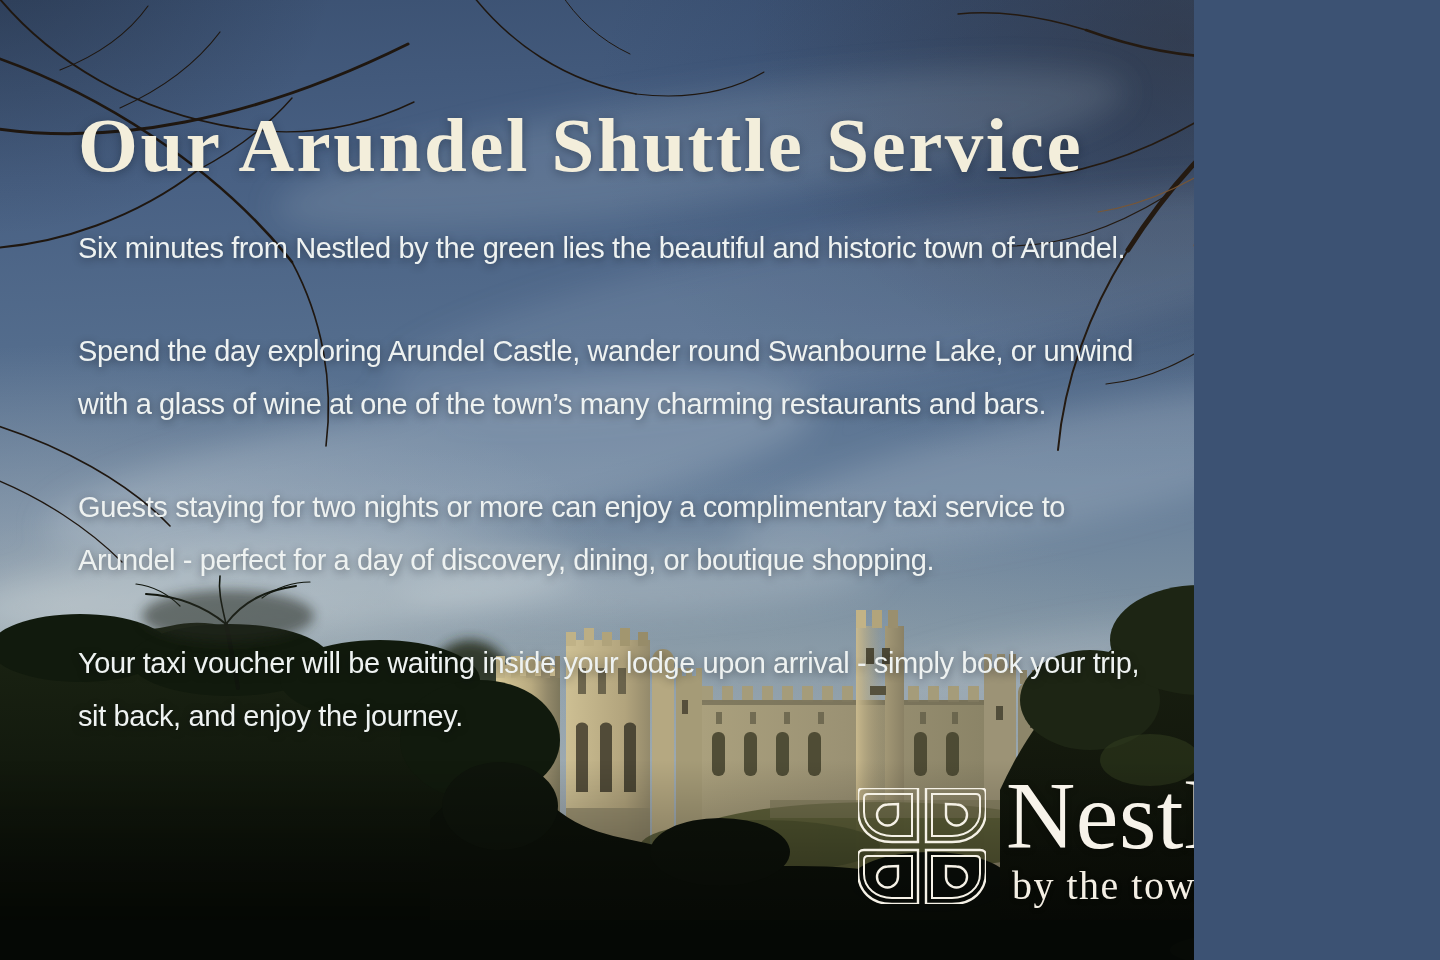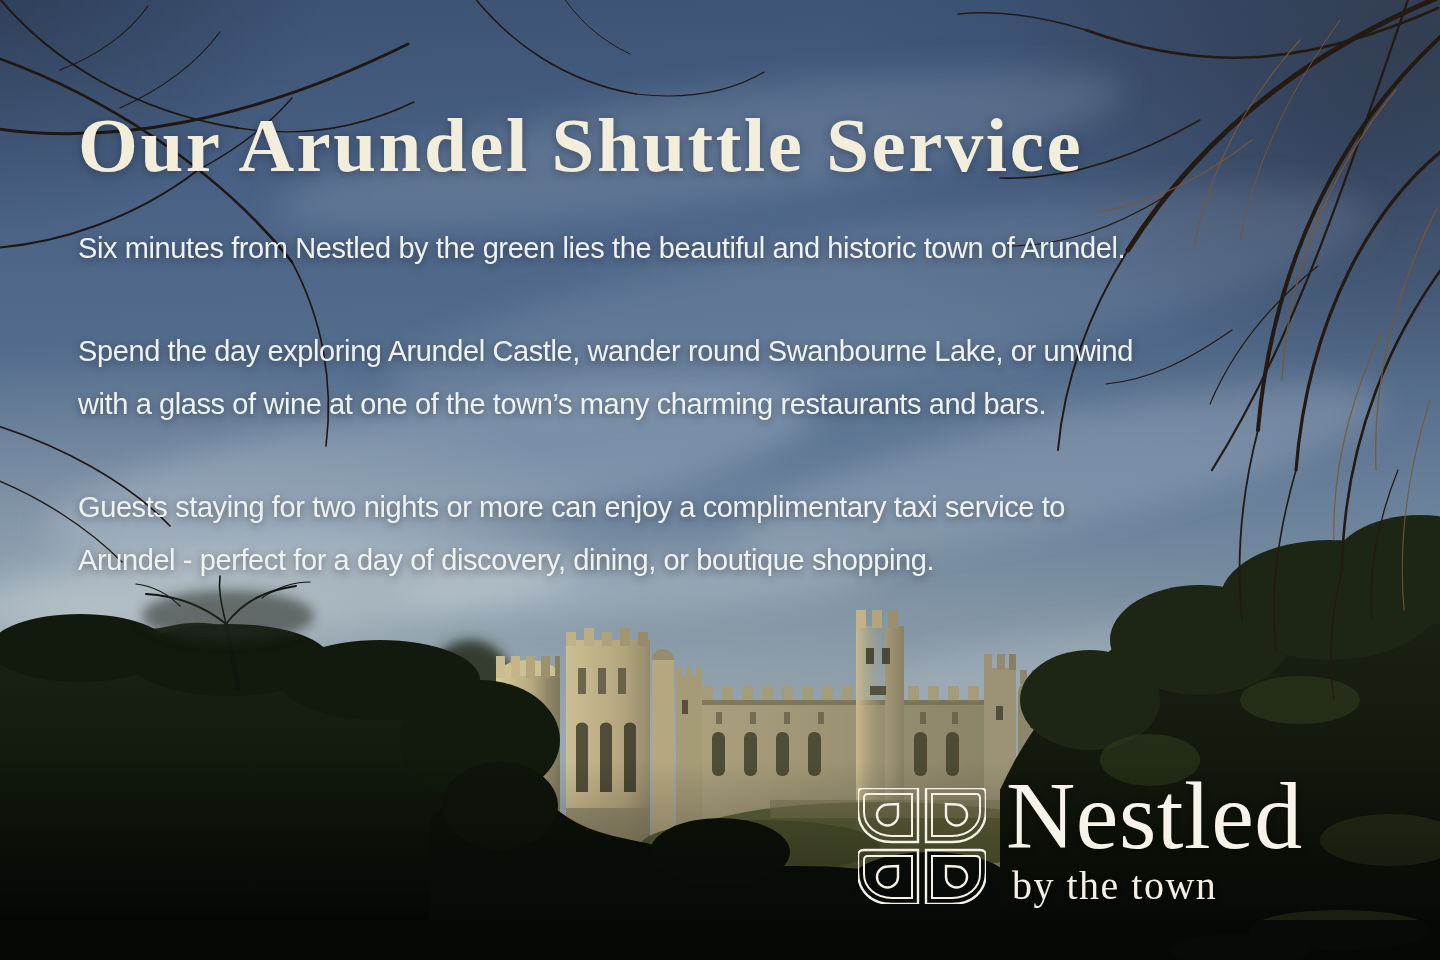--- a/index.html
+++ b/index.html
@@ -1,19 +1,19 @@
 <!DOCTYPE html>
 <html><head>
 <meta charset="utf-8">
 <style>
   html,body{margin:0;padding:0;}
   body{width:1440px;height:960px;overflow:hidden;position:relative;
        font-family:"Liberation Sans",sans-serif;background:#3c5273;}
 
-  .stage{position:absolute;inset:0;width:1440px;height:960px;overflow:hidden;}
+  .stage{position:absolute;inset:0;width:1194px;height:960px;overflow:hidden;}
 
   
   .sky{position:absolute;inset:0;
     background:
       radial-gradient(620px 500px at 99% 4%, rgba(40,27,15,0.30), transparent 70%),
       radial-gradient(520px 420px at -2% -6%, rgba(16,22,34,0.38), transparent 70%),
       radial-gradient(900px 420px at 6% 63%, rgba(196,203,203,0.50), transparent 62%),
       radial-gradient(1100px 430px at 42% 76%, rgba(164,176,182,0.45), transparent 66%),
       radial-gradient(760px 520px at 94% 12%, rgba(35,54,88,0.45), transparent 70%),
       linear-gradient(178deg,#3c5273 0%,#486083 18%,#546d8d 36%,#657d99 52%,
@@ -304,20 +304,22 @@
   </svg>
 
   <div class="content">
     <h1 class="title">Our Arundel Shuttle Service</h1>
     <div class="body-copy">
       <p>Six minutes from Nestled by the green lies the beautiful and historic town of Arundel.</p>
       <p>Spend the day exploring Arundel Castle, wander round Swanbourne Lake, or unwind
 with a glass of wine at one of the town’s many charming restaurants and bars.</p>
       <p>Guests staying for two nights or more can enjoy a complimentary taxi service to
 Arundel - perfect for a day of discovery, dining, or boutique shopping.</p>
+      <p>Your taxi voucher will be waiting inside your lodge upon arrival - simply book your trip,
+sit back, and enjoy the journey.</p>
     </div>
   </div>
 
   <div class="logo">
     <svg class="mark" viewBox="0 0 128 116" fill="none" stroke="#f5f1e6">
       <g id="petal">
         <path d="M6,0 H60 V54 H34 C13,54 0,41 0,22 V6 Q0,0 6,0 Z" stroke-width="2.4"></path>
         <path d="M10,6 H54 V48 H34 C18.5,48 6,38 6,24 V10 Q6,6 10,6 Z" stroke-width="2"></path>
         <path d="M40,16 V27 A10.5,10.5 0 1 1 29.5,16.5 Z" stroke-width="2.4"></path>
       </g>

